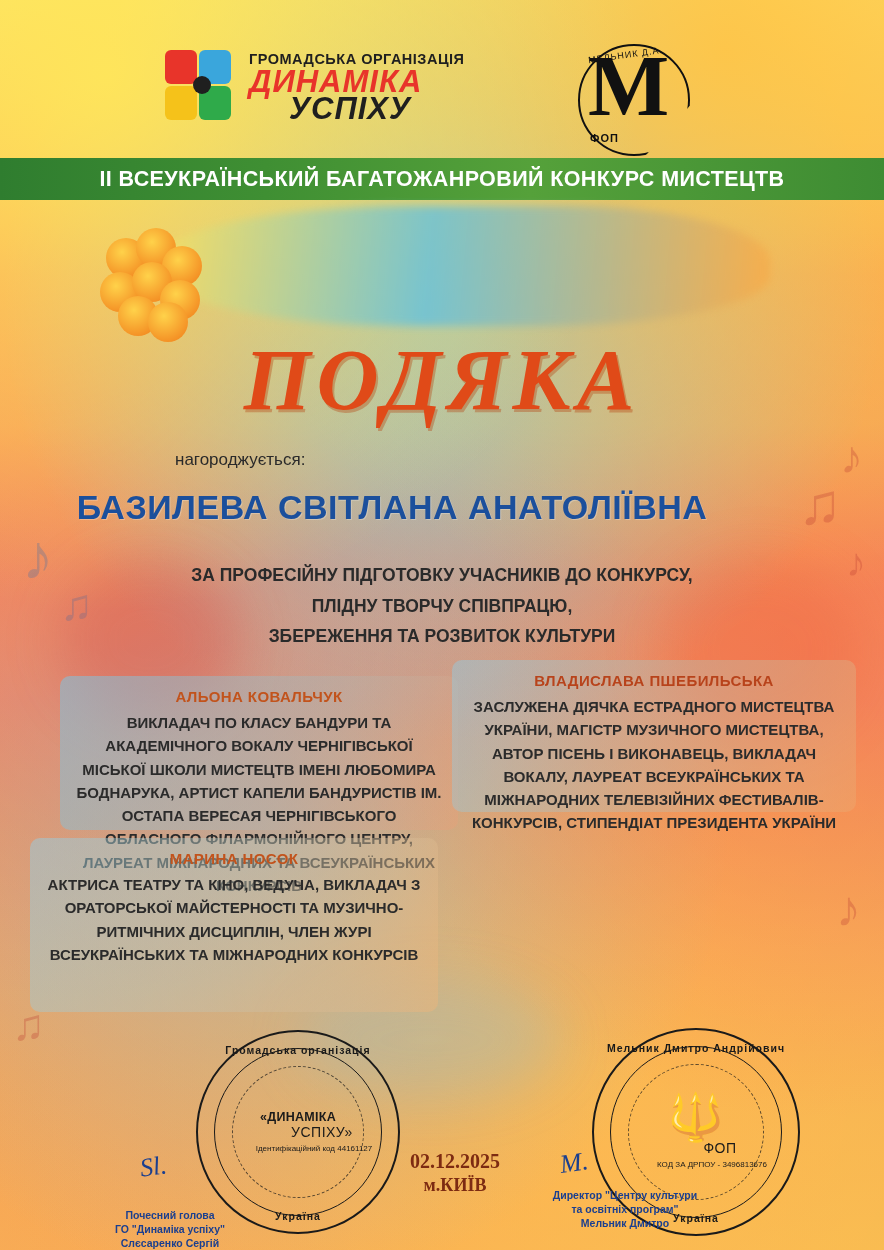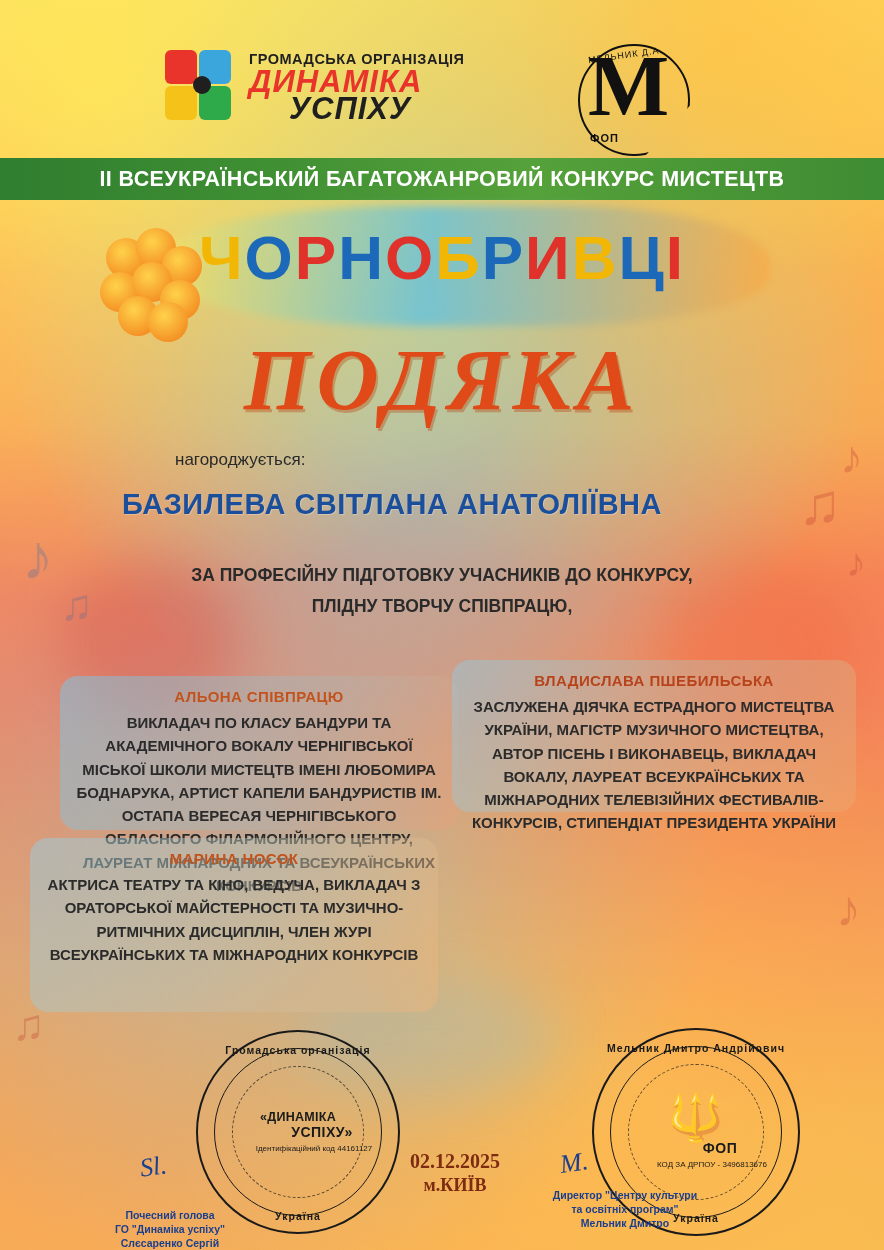--- a/index.html
+++ b/index.html
@@ -87,50 +87,50 @@
     font-size:86px;color:#e04a18;letter-spacing:6px;
     text-shadow:2px 3px 0 rgba(180,60,10,.35);
   }
 
   .awarded{
     position:absolute;top:450px;left:175px;
     font-size:17px;color:#2a2a2a;font-weight:500;
   }
   .laureate{
     position:absolute;top:488px;left:0;width:784px;text-align:center;
-    font-size:29px;font-weight:bold;color:#1b4f9c;letter-spacing:.5px;
+    font-size:34px;font-weight:bold;color:#1b4f9c;letter-spacing:.5px;
     text-shadow:1px 1px 0 rgba(255,255,255,.25);
   }
   .reason{
     position:absolute;top:560px;left:0;width:884px;text-align:center;
     font-size:17.5px;font-weight:bold;color:#2a2a2a;line-height:1.75;
   }
 
   
-  .card{position:absolute;border-radius:18px;padding:12px 14px;text-align:center;}
+  .card{position:absolute;border-radius:10px;padding:12px 14px;text-align:center;}
   .card .cname{font-size:15px;font-weight:bold;color:#c2531c;margin-bottom:6px;letter-spacing:.4px;}
   .card .cdesc{font-size:15px;font-weight:bold;color:#2b2b2b;line-height:1.55;}
 
   #card-kovalchuk{left:60px;top:676px;width:370px;height:130px;background:linear-gradient(120deg,rgba(124,196,226,.55),rgba(232,160,120,.45));}
   #card-pshebylska{left:452px;top:660px;width:376px;height:128px;background:linear-gradient(120deg,rgba(150,200,220,.5),rgba(236,168,110,.45));}
   #card-nosok{left:30px;top:838px;width:380px;height:150px;background:linear-gradient(120deg,rgba(150,205,225,.5),rgba(240,180,120,.45));}
   #card-karlova{left:480px;top:852px;width:350px;height:152px;background:linear-gradient(120deg,rgba(244,186,110,.55),rgba(232,140,90,.5));}
   #card-pshebylska .cname{color:#b8431b;}
   #card-karlova .cname{color:#b8431b;}
 
   
   .bottom{position:absolute;left:0;top:1010px;width:884px;height:240px;}
   .stamp{position:absolute;border:2.5px solid #1a1a1a;border-radius:50%;}
   #stamp-left{left:196px;top:20px;width:200px;height:200px;}
   #stamp-right{left:592px;top:18px;width:204px;height:204px;}
   .stamp .inner{position:absolute;inset:16px;border:1.8px solid #1a1a1a;border-radius:50%;}
   .stamp .mid{position:absolute;inset:34px;border:1.5px dashed rgba(26,26,26,.7);border-radius:50%;}
   .stamp .ctr{position:absolute;inset:0;display:flex;flex-direction:column;align-items:center;justify-content:center;text-align:center;color:#1a1a1a;}
   .stamp .ctr .l1{font-size:12.5px;font-weight:bold;letter-spacing:.3px;}
-  .stamp .ctr .l2{font-size:14px;font-weight:bold;letter-spacing:.5px;margin-left:48px;}
+  .stamp .ctr .l2{font-size:14px;font-weight:normal;letter-spacing:.5px;margin-left:48px;}
   .stamp .ctr .l3{font-size:8px;margin-top:4px;line-height:1.3;margin-left:32px;}
   .arcTop,.arcBot{position:absolute;left:0;right:0;text-align:center;font-size:10.5px;font-weight:bold;color:#1a1a1a;letter-spacing:1px;}
   .arcTop{top:12px;}
   .arcBot{bottom:10px;}
   .trident{font-size:46px;color:#1a1a1a;line-height:1;}
   .date{position:absolute;left:390px;top:140px;width:130px;text-align:center;color:#7d2b12;font-weight:bold;font-size:20px;font-family:"Liberation Serif",serif;}
   .date .city{font-size:18px;display:block;margin-top:2px;}
   .sig{position:absolute;font-size:10.5px;font-weight:bold;color:#1b3f8f;text-align:center;line-height:1.35;}
   #sig-left{left:70px;top:182px;width:200px;margin-top:16px;}
   #sig-right{left:510px;top:178px;width:230px;}
@@ -177,47 +177,45 @@
       <div class="m-mark">М</div>
       <div class="m-bot">ФОП</div>
     </div>
   </div>
 
   <div class="band">
     <span>ІІ ВСЕУКРАЇНСЬКИЙ БАГАТОЖАНРОВИЙ КОНКУРС МИСТЕЦТВ</span>
   </div>
 
   <div class="brush"></div>
-  <div class="contest">
-    <span class="c1">Ч</span><span class="c2">О</span><span class="c3">Р</span><span class="c4">Н</span><span class="c5">О</span><span class="c6">Б</span><span class="c7">Р</span><span class="c8">И</span><span class="c9">В</span><span class="c10">Ц</span><span class="c11">І</span>
-  </div>
 
   <div class="flower">
     <div class="petal" style="left:10px;top:10px;"></div>
     <div class="petal" style="left:40px;top:0px;"></div>
     <div class="petal" style="left:66px;top:18px;"></div>
     <div class="petal" style="left:4px;top:44px;"></div>
     <div class="petal" style="left:36px;top:34px;"></div>
     <div class="petal" style="left:64px;top:52px;"></div>
     <div class="petal" style="left:22px;top:68px;"></div>
     <div class="petal" style="left:52px;top:74px;"></div>
   </div>
 
   <div class="podyaka">ПОДЯКА</div>
 
   <div class="awarded">нагороджується:</div>
   <div class="laureate">БАЗИЛЕВА СВІТЛАНА АНАТОЛІЇВНА</div>
 
   <div class="reason">
     <div>ЗА ПРОФЕСІЙНУ ПІДГОТОВКУ УЧАСНИКІВ ДО КОНКУРСУ,</div>
     <div>ПЛІДНУ ТВОРЧУ СПІВПРАЦЮ,</div>
+    <div>ЗБЕРЕЖЕННЯ ТА РОЗВИТОК КУЛЬТУРИ</div>
   </div>
 
   <div class="card" id="card-kovalchuk">
-    <div class="cname">АЛЬОНА СПІВПРАЦЮ</div>
+    <div class="cname">АЛЬОНА КОВАЛЬЧУК</div>
     <div class="cdesc">ВИКЛАДАЧ ПО КЛАСУ БАНДУРИ ТА АКАДЕМІЧНОГО ВОКАЛУ ЧЕРНІГІВСЬКОЇ МІСЬКОЇ ШКОЛИ МИСТЕЦТВ ІМЕНІ ЛЮБОМИРА БОДНАРУКА, АРТИСТ КАПЕЛИ БАНДУРИСТІВ ІМ. ОСТАПА ВЕРЕСАЯ ЧЕРНІГІВСЬКОГО ОБЛАСНОГО ФІЛАРМОНІЙНОГО ЦЕНТРУ, ЛАУРЕАТ МІЖНАРОДНИХ ТА ВСЕУКРАЇНСЬКИХ КОНКУРСІВ</div>
   </div>
   <div class="card" id="card-pshebylska">
     <div class="cname">ВЛАДИСЛАВА ПШЕБИЛЬСЬКА</div>
     <div class="cdesc">ЗАСЛУЖЕНА ДІЯЧКА ЕСТРАДНОГО МИСТЕЦТВА УКРАЇНИ, МАГІСТР МУЗИЧНОГО МИСТЕЦТВА, АВТОР ПІСЕНЬ І ВИКОНАВЕЦЬ, ВИКЛАДАЧ ВОКАЛУ, ЛАУРЕАТ ВСЕУКРАЇНСЬКИХ ТА МІЖНАРОДНИХ ТЕЛЕВІЗІЙНИХ ФЕСТИВАЛІВ-КОНКУРСІВ, СТИПЕНДІАТ ПРЕЗИДЕНТА УКРАЇНИ</div>
   </div>
   <div class="card" id="card-nosok">
     <div class="cname">МАРИНА НОСОК</div>
     <div class="cdesc">АКТРИСА ТЕАТРУ ТА КІНО, ВЕДУЧА, ВИКЛАДАЧ З ОРАТОРСЬКОЇ МАЙСТЕРНОСТІ ТА МУЗИЧНО-РИТМІЧНИХ ДИСЦИПЛІН, ЧЛЕН ЖУРІ ВСЕУКРАЇНСЬКИХ ТА МІЖНАРОДНИХ КОНКУРСІВ</div>
   </div>

